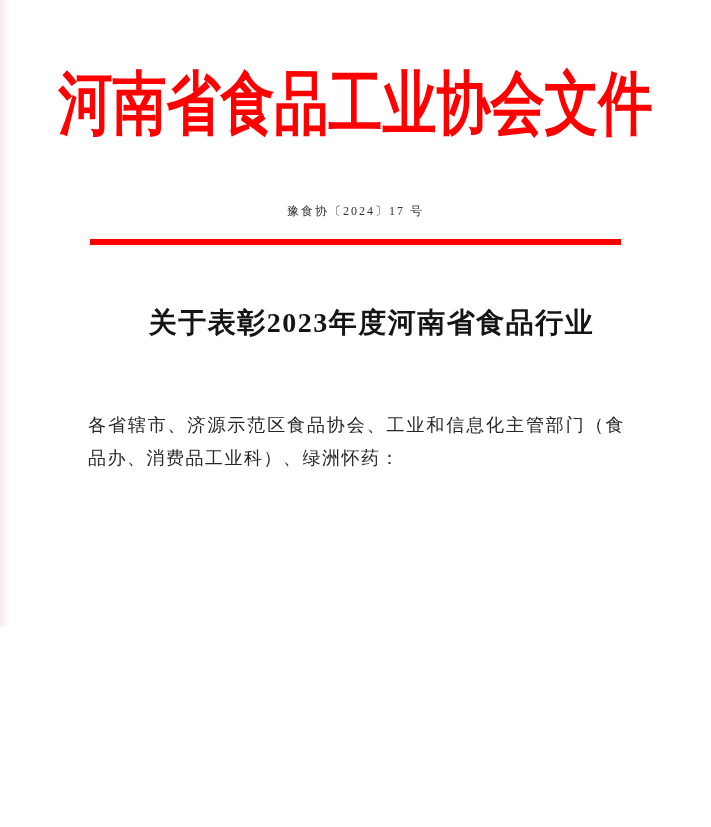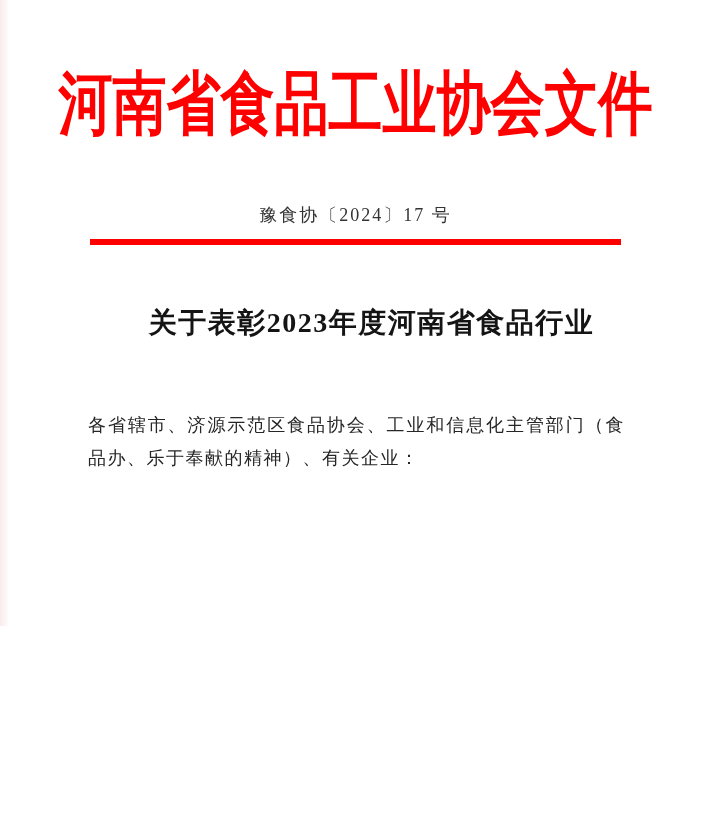--- a/index.html
+++ b/index.html
@@ -40,21 +40,21 @@
     transform: scaleY(1.28);
     transform-origin: top center;
     font-family: "Liberation Serif", "DejaVu Serif", serif;
   }
   .doc-number {
     position: absolute;
     top: 203px;
     left: 0;
     width: 100%;
     text-align: center;
-    font-size: 18px;
+    font-size: 12px;
     color: #333333;
     letter-spacing: 2px;
   }
   .red-divider {
     position: absolute;
     top: 239px;
     left: 90px;
     width: 531px;
     height: 6px;
     background: #fe0000;
@@ -110,21 +110,21 @@
 
   <div class="doc-number">豫食协〔2024〕17 号</div>
 
   <div class="red-divider"></div>
 
   <h2 class="doc-title">
     <span>关于表彰2023年度河南省食品行业</span>
   </h2>
 
   <div class="body-text">
-    <p>各省辖市、济源示范区食品协会、工业和信息化主管部门（食品办、乐于奉献的精神）、有关企业：</p>
+    <p>各省辖市、济源示范区食品协会、工业和信息化主管部门（食品办、消费品工业科）、绿洲怀药：</p>
   </div>
 
   <div class="watermark">
     <span>
       <svg width="28" height="24" viewBox="0 0 36 30" aria-hidden="true">
         <path fill="#b5b5b5" d="M13.2 1.6C6.3 1.6.8 6.2.8 11.8c0 3.2 1.8 6.1 4.6 7.9l-1.2 3.7 4.3-2.2c1.1.3 2.4.5 3.6.5.3 0 .6 0 .9-.1-.3-.8-.4-1.7-.4-2.6 0-5.2 5-9.4 11.2-9.4h.6C23.4 5 18.7 1.6 13.2 1.6z"></path>
         <circle cx="8.8" cy="9.2" r="1.6" fill="#ffffff"></circle>
         <circle cx="17.4" cy="9.2" r="1.6" fill="#ffffff"></circle>
         <path fill="#b5b5b5" d="M35.2 19.3c0-4.5-4.6-8.2-10.2-8.2s-10.2 3.7-10.2 8.2 4.6 8.2 10.2 8.2c1.1 0 2.2-.2 3.2-.5l3.7 1.9-1-3.2c2.6-1.5 4.3-3.8 4.3-6.4z"></path>
         <circle cx="21.6" cy="17.8" r="1.3" fill="#ffffff"></circle>

